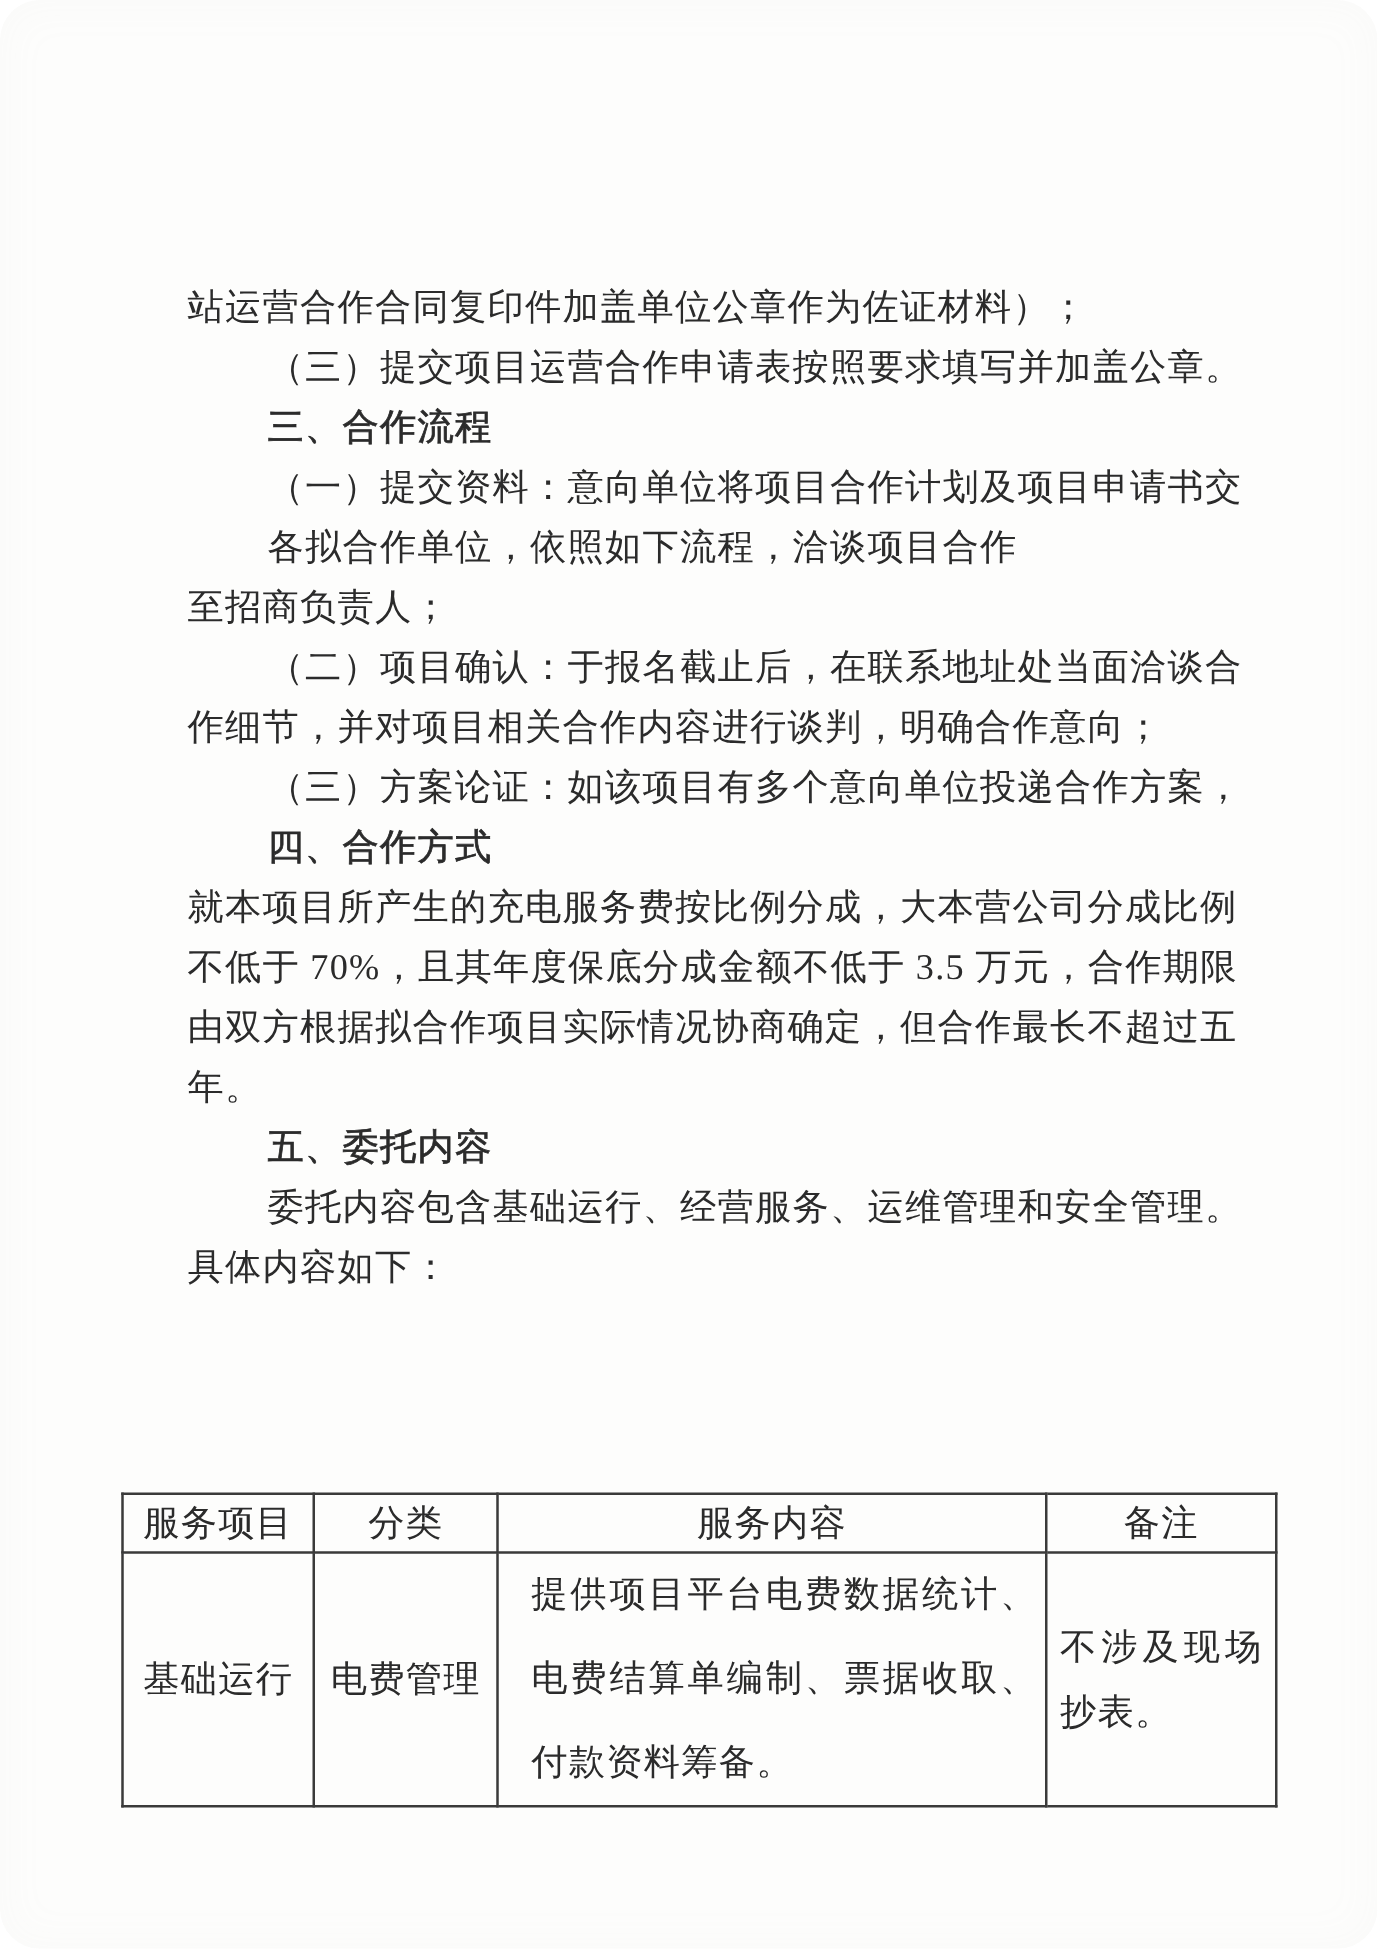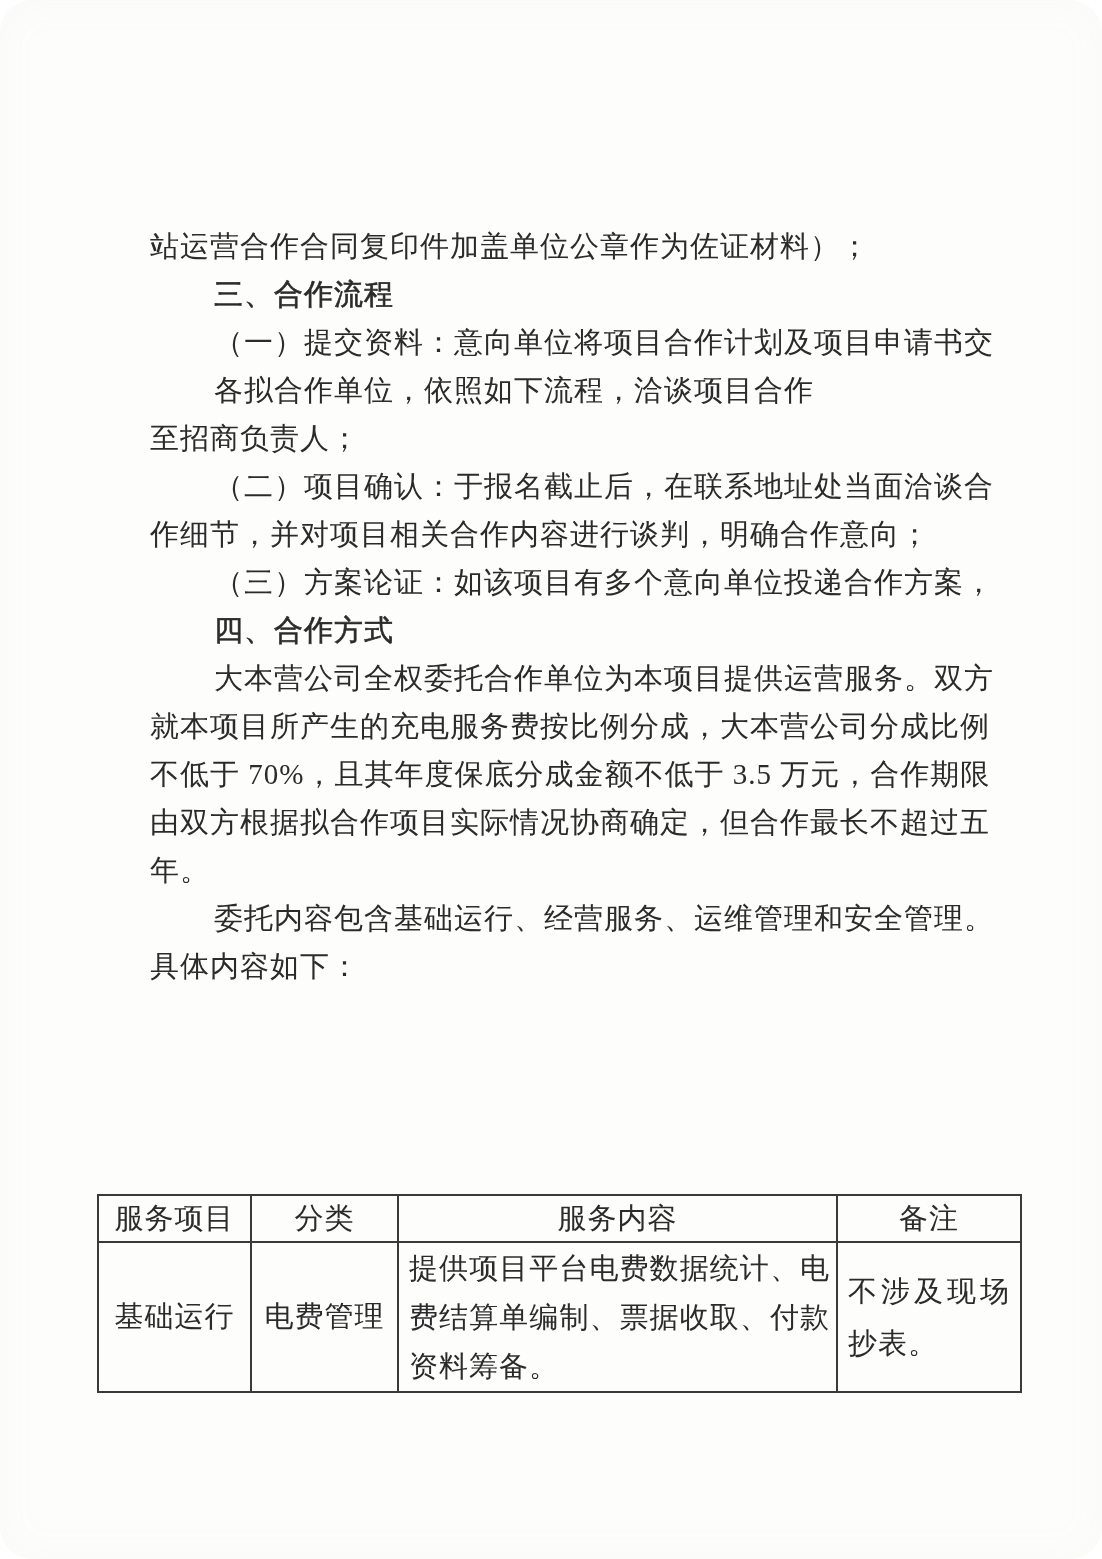--- a/index.html
+++ b/index.html
@@ -61,52 +61,53 @@
     vertical-align: middle;
   }
   table.svc thead tr { height: 47px; }
   table.svc tbody tr { height: 150px; }
   th.hd { text-align: center; padding: 0 4px; }
   td.c-center { text-align: center; padding: 0 6px; margin-left: 38px; }
   td.c-flow {
     text-align: justify;
     text-justify: inter-character;
     word-break: break-all;
-    line-height: 49px;
-    padding: 0 6px 0 10px;
+    line-height: 67px;
+    padding: 0 6px 0 26px;
   }
   td.c-remark {
     text-align: justify;
     text-justify: inter-character;
     word-break: break-all;
     line-height: 52px;
     padding: 0 10px;
     margin-top: 41px;
   }
 </style>
 </head>
 <body>
 
 <div class="page">
 
   <div class="content">
     <p class="line">站运营合作合同复印件加盖单位公章作为佐证材料）；</p>
+    <p class="line indent">（三）提交项目运营合作申请表按照要求填写并加盖公章。</p>
     <p class="line indent heading">三、合作流程</p>
     <p class="line indent">（一）提交资料：意向单位将项目合作计划及项目申请书交</p>
     <p class="line indent">各拟合作单位，依照如下流程，洽谈项目合作</p>
     <p class="line">至招商负责人；</p>
     <p class="line indent">（二）项目确认：于报名截止后，在联系地址处当面洽谈合</p>
     <p class="line">作细节，并对项目相关合作内容进行谈判，明确合作意向；</p>
     <p class="line indent">（三）方案论证：如该项目有多个意向单位投递合作方案，</p>
     <p class="line indent heading">四、合作方式</p>
-    <p class="line indent">大本营公司全权委托合作单位为本项目提供运营服务。双方</p>
     <p class="line">就本项目所产生的充电服务费按比例分成，大本营公司分成比例</p>
     <p class="line">不低于 70%，且其年度保底分成金额不低于 3.5 万元，合作期限</p>
     <p class="line">由双方根据拟合作项目实际情况协商确定，但合作最长不超过五</p>
     <p class="line">年。</p>
+    <p class="line indent heading">五、委托内容</p>
     <p class="line indent">委托内容包含基础运行、经营服务、运维管理和安全管理。</p>
     <p class="line">具体内容如下：</p>
   </div>
 
   <table class="svc">
     <colgroup>
       <col style="width:153px">
       <col style="width:147px">
       <col style="width:439px">
       <col style="width:184px">

